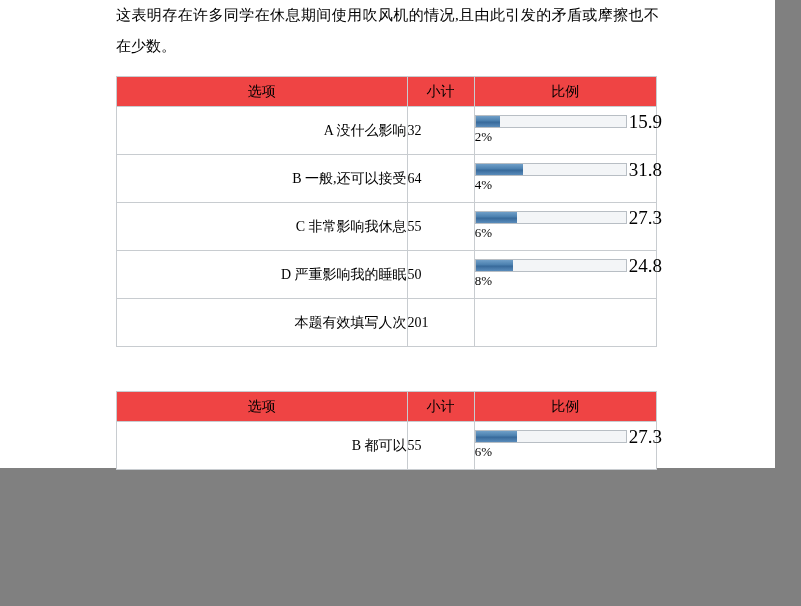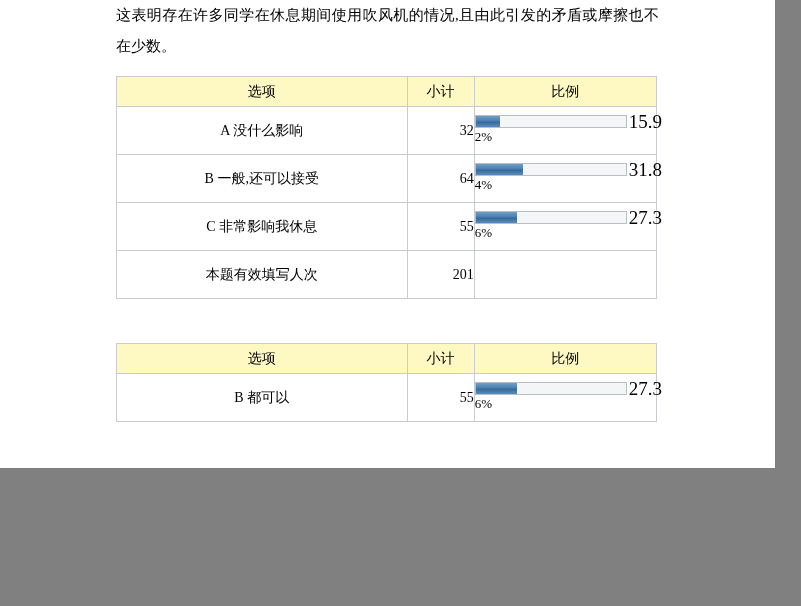--- a/index.html
+++ b/index.html
@@ -51,43 +51,43 @@
     margin: 0;
     table-layout: fixed;
     font-family: "Liberation Serif", serif;
   }
   table.survey td, table.survey th {
     border: 1px solid #c8ccd0;
     padding: 0;
     vertical-align: middle;
   }
   table.survey thead th {
-    background: #fef9c3;
+    background: #ef4444;
     height: 29px;
     font-weight: normal;
     font-size: 14px;
     color: #000;
     text-align: center;
   }
   .col-option { width: 290px; }
   .col-count  { width: 67px; }
   .col-ratio  { width: 182px; }
 
   table.survey tbody td {
     background: #ffffff;
     height: 47px;
     font-size: 14px;
     color: #000;
   }
   td.opt {
     padding-left: 9px;
-    text-align: center;
+    text-align: right;
   }
   td.cnt {
-    text-align: right;
+    text-align: left;
   }
   td.ratio {
     padding: 0 8px 0 9px;
     text-align: left;
   }
   tr.total td {
     background: #eef0f2;
     height: 28px;
   }
   tr.total td.opt { }
@@ -192,20 +192,34 @@
           <span class="bar-wrap">
             <span class="bar-line">
               <span class="bar-track">
                 <span class="bar-fill" style="width: 27.36%;"></span>
               </span><span class="bar-pct-inline">27.3</span>
             </span>
             <span class="bar-pct-wrap">6%</span>
           </span>
         </td>
       </tr>
+      <tr>
+        <td class="opt">D 严重影响我的睡眠</td>
+        <td class="cnt">50</td>
+        <td class="ratio">
+          <span class="bar-wrap">
+            <span class="bar-line">
+              <span class="bar-track">
+                <span class="bar-fill" style="width: 24.88%;"></span>
+              </span><span class="bar-pct-inline">24.8</span>
+            </span>
+            <span class="bar-pct-wrap">8%</span>
+          </span>
+        </td>
+      </tr>
       <tr class="total">
         <td class="opt">本题有效填写人次</td>
         <td class="cnt">201</td>
         <td class="ratio"></td>
       </tr>
     </tbody>
   </table>
 
   <div class="spacer-22"></div>
 

